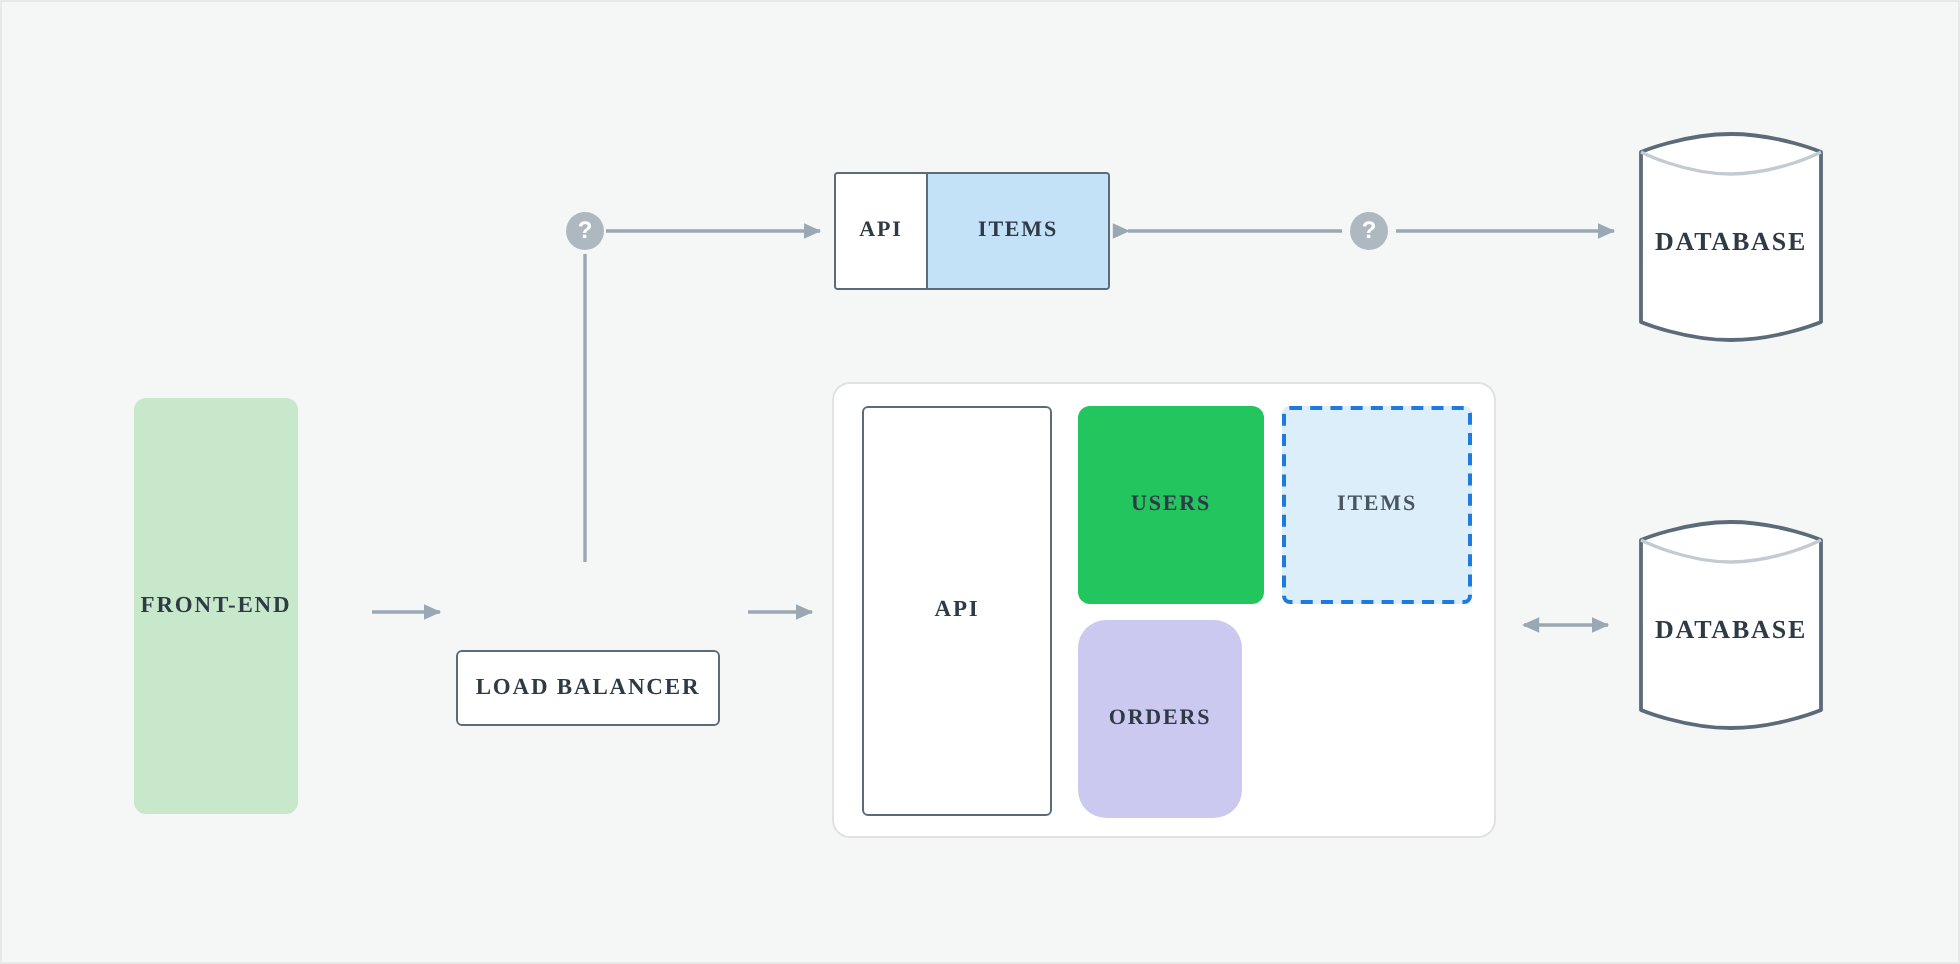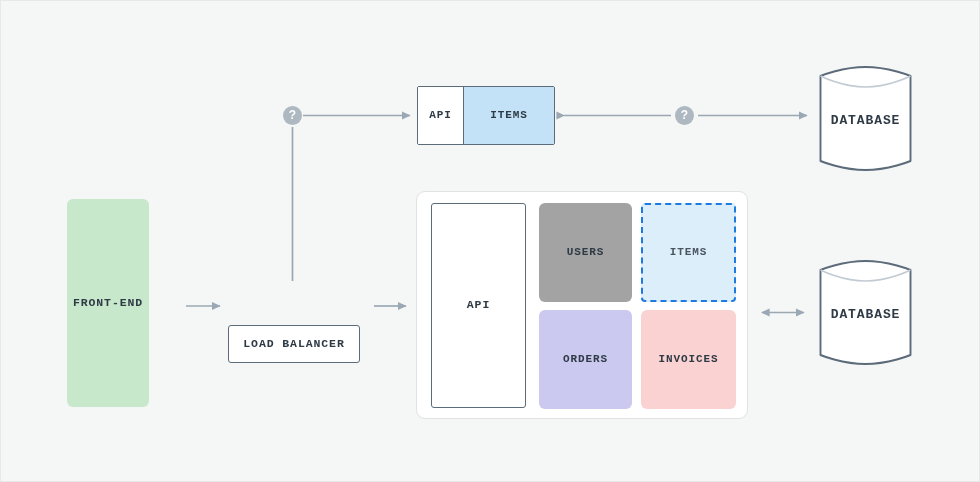--- a/index.html
+++ b/index.html
@@ -18,21 +18,21 @@
     position: relative;
     width: 980px;
     height: 482px;
     background: #f5f6f6;
     box-sizing: border-box;
     border: 1px solid #e7e8e8;
     overflow: hidden;
   }
 
   .node-label {
-    font-family: Liberation Mono, monospace;
+    font-family: Liberation Serif, serif;
     font-weight: bold;
     letter-spacing: 0.9px;
     color: #2e3a45;
     text-align: center;
     line-height: 1.1;
     user-select: none;
   }
 
   
   #frontend {
@@ -132,32 +132,33 @@
     border-radius: 6px;
     display: flex;
     align-items: center;
     justify-content: center;
     box-sizing: border-box;
   }
   .svc-tile .node-label { font-size: 11px; }
 
   #svc-users {
     left: 122px; top: 11px; width: 93px; height: 99px;
-    background: #a3a3a3;
+    background: #22c55e;
   }
   #svc-items {
     left: 224px; top: 11px; width: 95px; height: 99px;
     background: #ddeefb;
     border: 2.4px dashed #1d7ae0;
     border-radius: 4px;
   }
   #svc-items .node-label { color: #4a5560; }
   #svc-orders {
-    left: 122px; top: 118px; width: 93px; height: 99px;
+    left: 122px; top: 118px; width: 82px; height: 99px;
     background: #cbc9f0;
+    border-radius: 14px;
   }
   #svc-invoices {
     left: 224px; top: 118px; width: 95px; height: 99px;
     background: #fbd2d2;
   }
 
   
   .database {
     position: absolute;
   }
@@ -265,23 +266,20 @@
     </div>
 
     <div class="svc-tile" id="svc-items">
       <span class="node-label">ITEMS</span>
     </div>
 
     <div class="svc-tile" id="svc-orders">
       <span class="node-label">ORDERS</span>
     </div>
 
-    <div class="svc-tile" id="svc-invoices">
-      <span class="node-label">INVOICES</span>
-    </div>
   </div>
 
   <div class="database" id="db-top">
     <svg width="95" height="109" viewBox="0 0 95 109" xmlns="http://www.w3.org/2000/svg">
       <path d="M2.5,12 C2.5,12 24,3 47.5,3 C71,3 92.5,12 92.5,12
                L92.5,97 C92.5,97 71,106 47.5,106 C24,106 2.5,97 2.5,97 Z" fill="#ffffff" stroke="#5c6b7a" stroke-width="1.9" stroke-linejoin="round"></path>
       <path d="M2.5,12 C2.5,12 24,23 47.5,23 C71,23 92.5,12 92.5,12" fill="none" stroke="#c3cbd2" stroke-width="1.7"></path>
     </svg>
     <div class="node-label db-text">DATABASE</div>
   </div>

